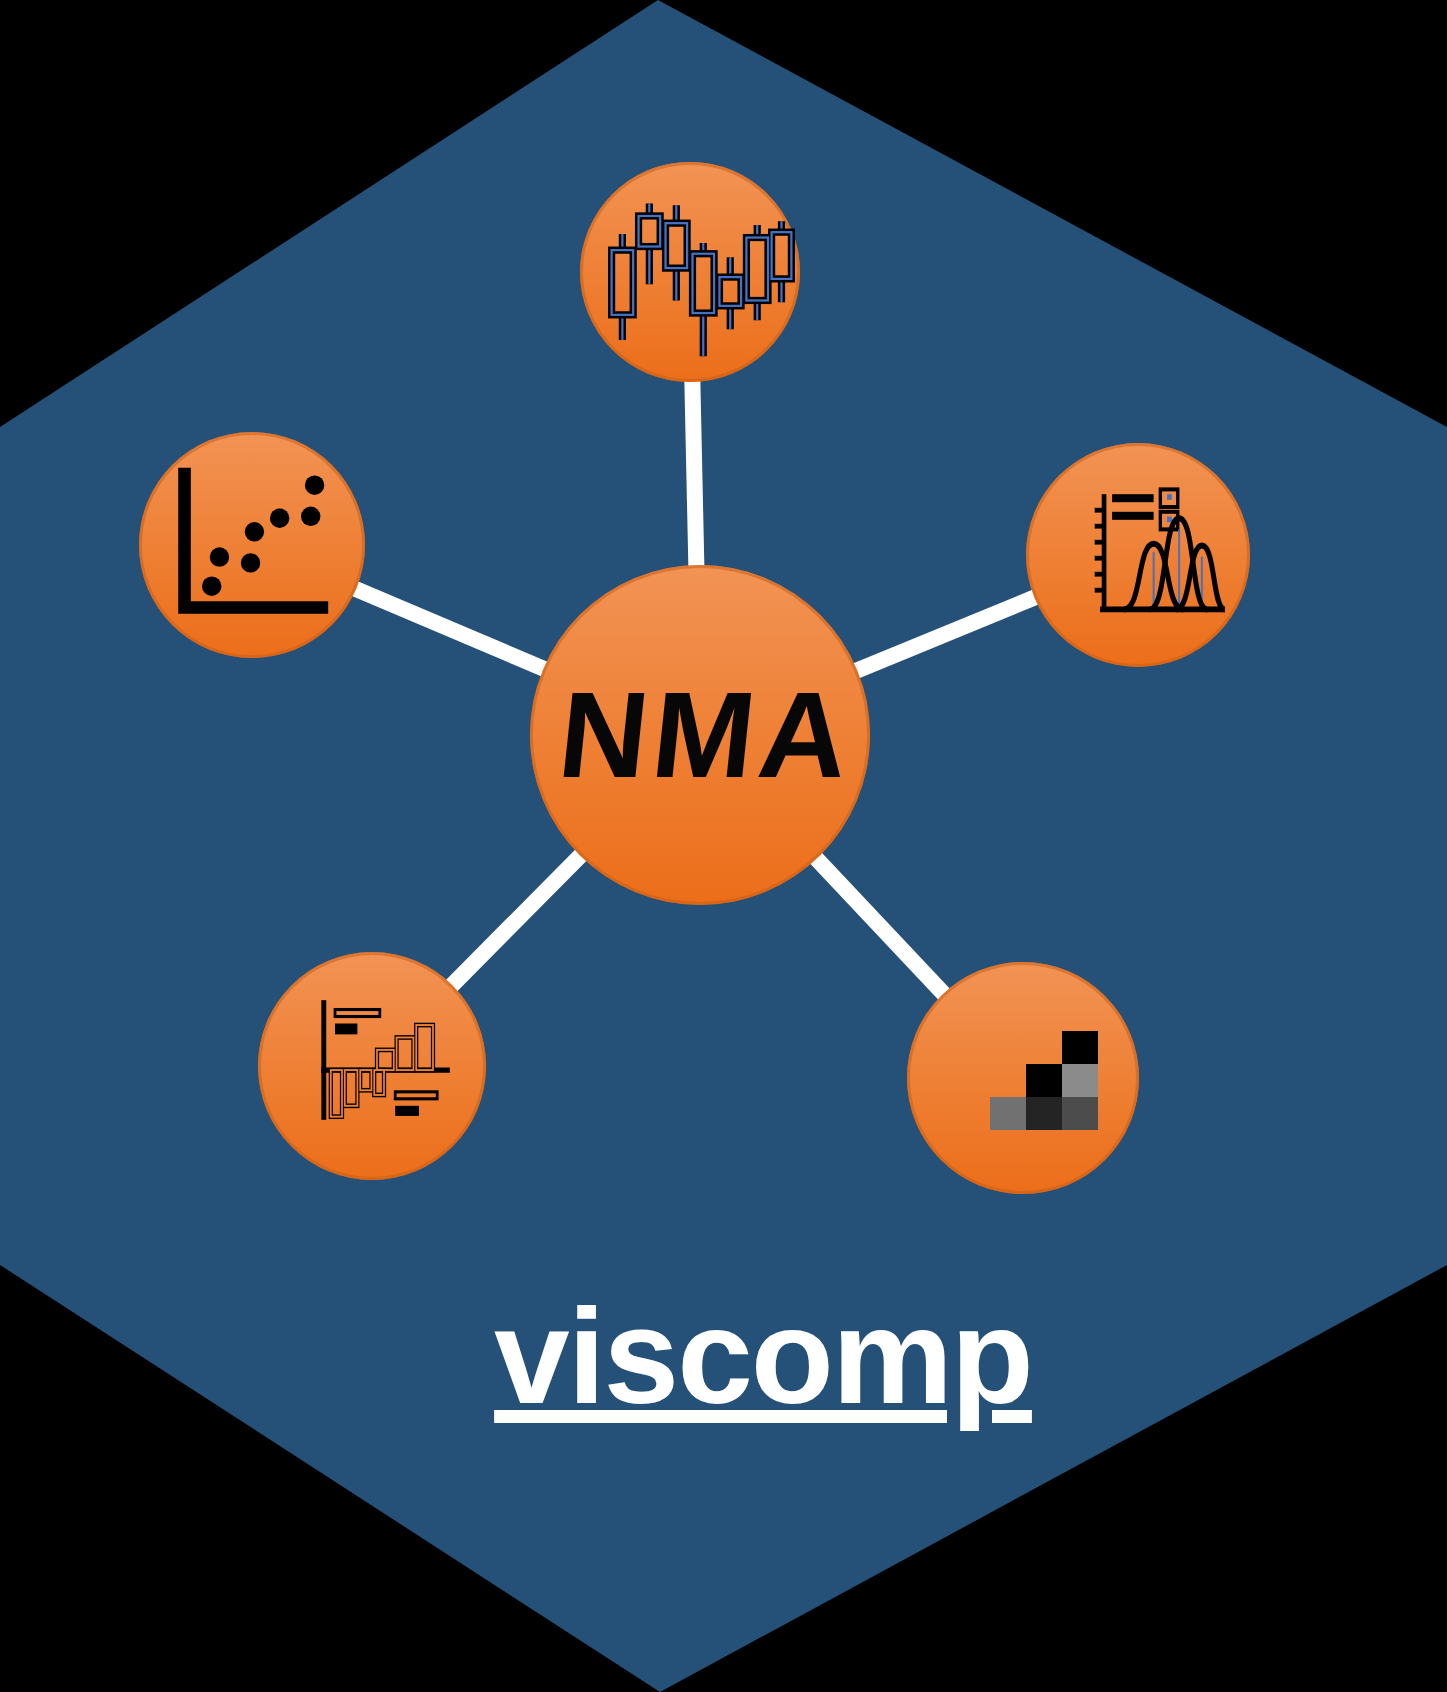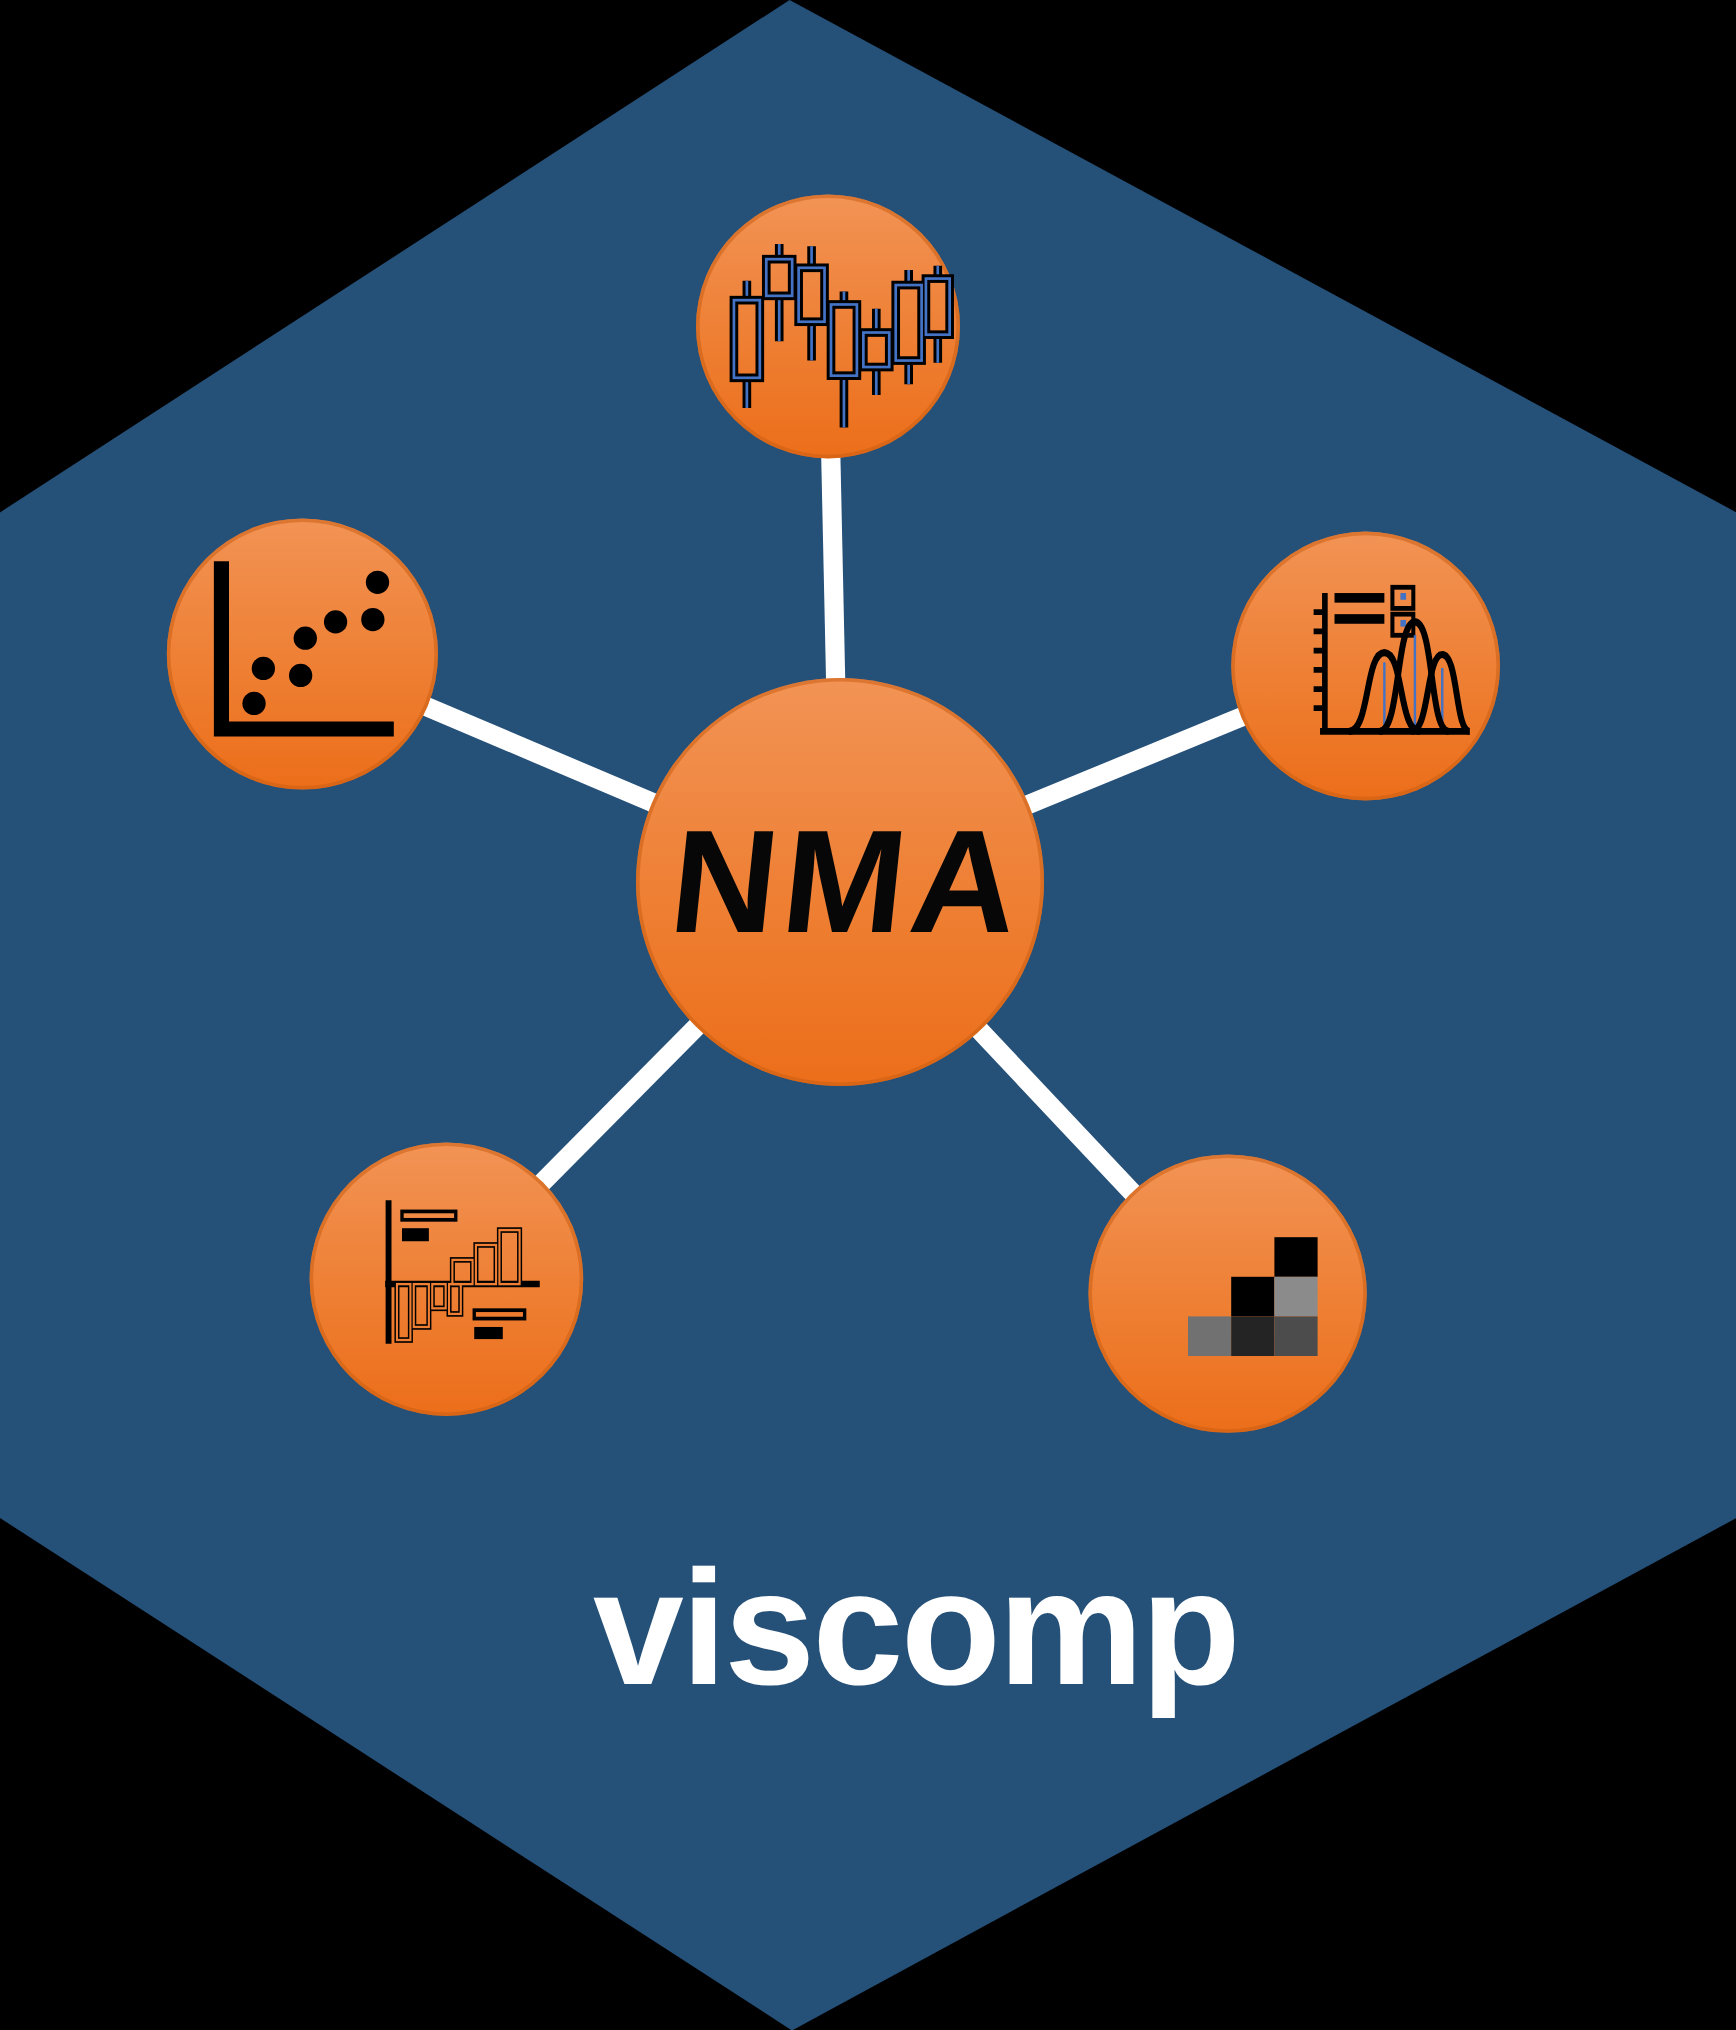--- a/index.html
+++ b/index.html
@@ -26,20 +26,21 @@
   .node-bl{left:258px;top:952px;width:228px;height:228px;}
   .node-br{left:907px;top:962px;width:232px;height:232px;}
   .nma{
     font-size:122px;font-weight:bold;letter-spacing:5px;color:#070707;
     transform:skewX(-6deg) translateX(6px);line-height:1;user-select:none;
   }
   .pkg{
     position:absolute;left:763px;top:1288px;transform:translateX(-50%);
     font-size:136px;font-weight:bold;letter-spacing:-2px;color:#FFFFFF;line-height:1;
     white-space:nowrap;
+    text-decoration:underline;
   }
 </style>
 </head>
 <body>
 
 <div class="stage">
 
   <div class="hexagon"></div>
 
   <svg class="connectors" width="1447" height="1692">

